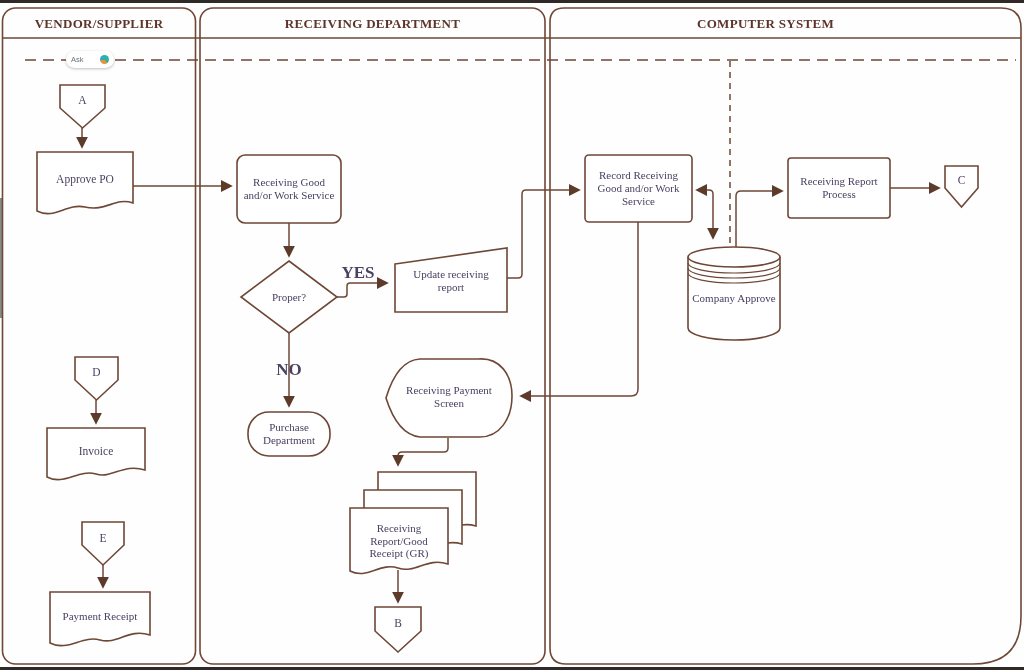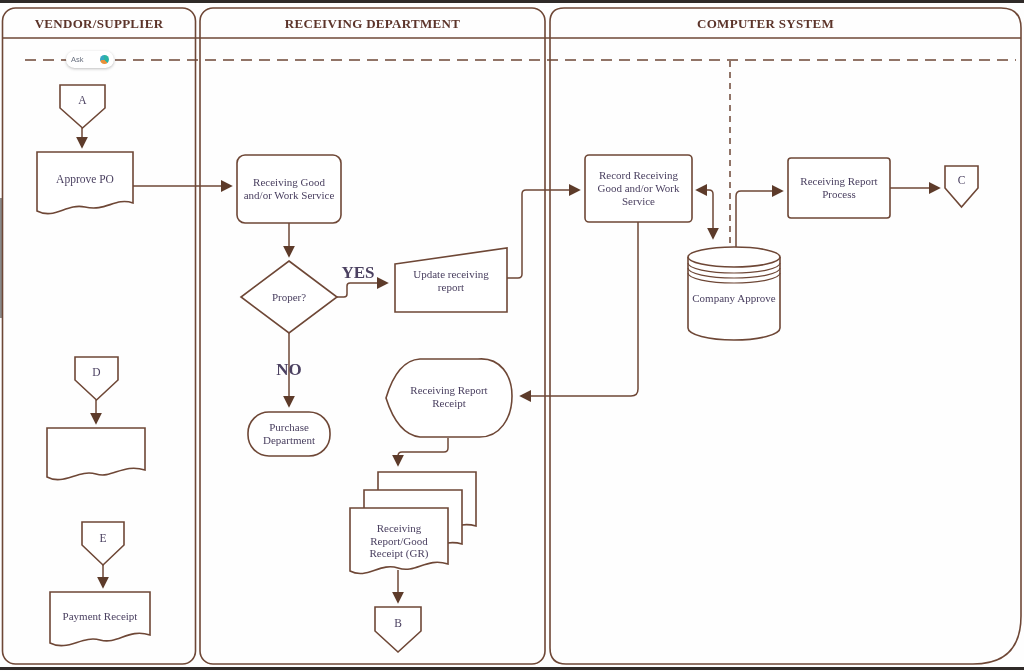--- a/index.html
+++ b/index.html
@@ -116,30 +116,31 @@
   <div class="lane-hdr" style="left:530px;width:471px;text-align:center;">COMPUTER SYSTEM</div>
 
   <div class="ask-badge">
     <span class="ask-txt">Ask</span>
     <span class="ask-dot"></span>
   </div>
 
   <div class="lbl cap" style="left:60px;top:88px;width:45px;height:26px;">A</div>
   <div class="lbl cap" style="left:39px;top:156px;width:92px;height:48px;">Approve PO</div>
   <div class="lbl cap" style="left:75px;top:360px;width:43px;height:26px;">D</div>
+  <div class="lbl cap" style="left:49px;top:434px;width:94px;height:36px;">Invoice</div>
   <div class="lbl cap" style="left:82px;top:526px;width:42px;height:26px;">E</div>
   <div class="lbl" style="left:52px;top:600px;width:96px;height:32px;">Payment Receipt</div>
 
   <div class="lbl" style="left:240px;top:158px;width:98px;height:62px;">Receiving Good and/or Work Service</div>
   <div class="lbl" style="left:249px;top:279px;width:80px;height:36px;">Proper?</div>
   <div class="lbl branch" style="left:343px;top:266px;width:30px;height:14px;">YES</div>
   <div class="lbl branch" style="left:274px;top:363px;width:30px;height:14px;">NO</div>
   <div class="lbl" style="left:400px;top:256px;width:102px;height:50px;">Update receiving report</div>
   <div class="lbl" style="left:251px;top:414px;width:76px;height:40px;">Purchase Department</div>
-  <div class="lbl" style="left:396px;top:370px;width:106px;height:54px;">Receiving Report Receipt</div>
+  <div class="lbl" style="left:396px;top:370px;width:106px;height:54px;">Receiving Payment Screen</div>
   <div class="lbl" style="left:354px;top:512px;width:90px;height:58px;">Receiving Report/Good Receipt (GR)</div>
   <div class="lbl cap" style="left:375px;top:612px;width:46px;height:24px;">B</div>
 
   <div class="lbl" style="left:588px;top:158px;width:101px;height:61px;">Record Receiving Good and/or Work Service</div>
   <div class="lbl" style="left:690px;top:276px;width:88px;height:44px;">Company Approve</div>
   <div class="lbl" style="left:791px;top:164px;width:96px;height:48px;">Receiving Report Process</div>
   <div class="lbl cap" style="left:945px;top:170px;width:33px;height:22px;">C</div>
 
 </div>
 

